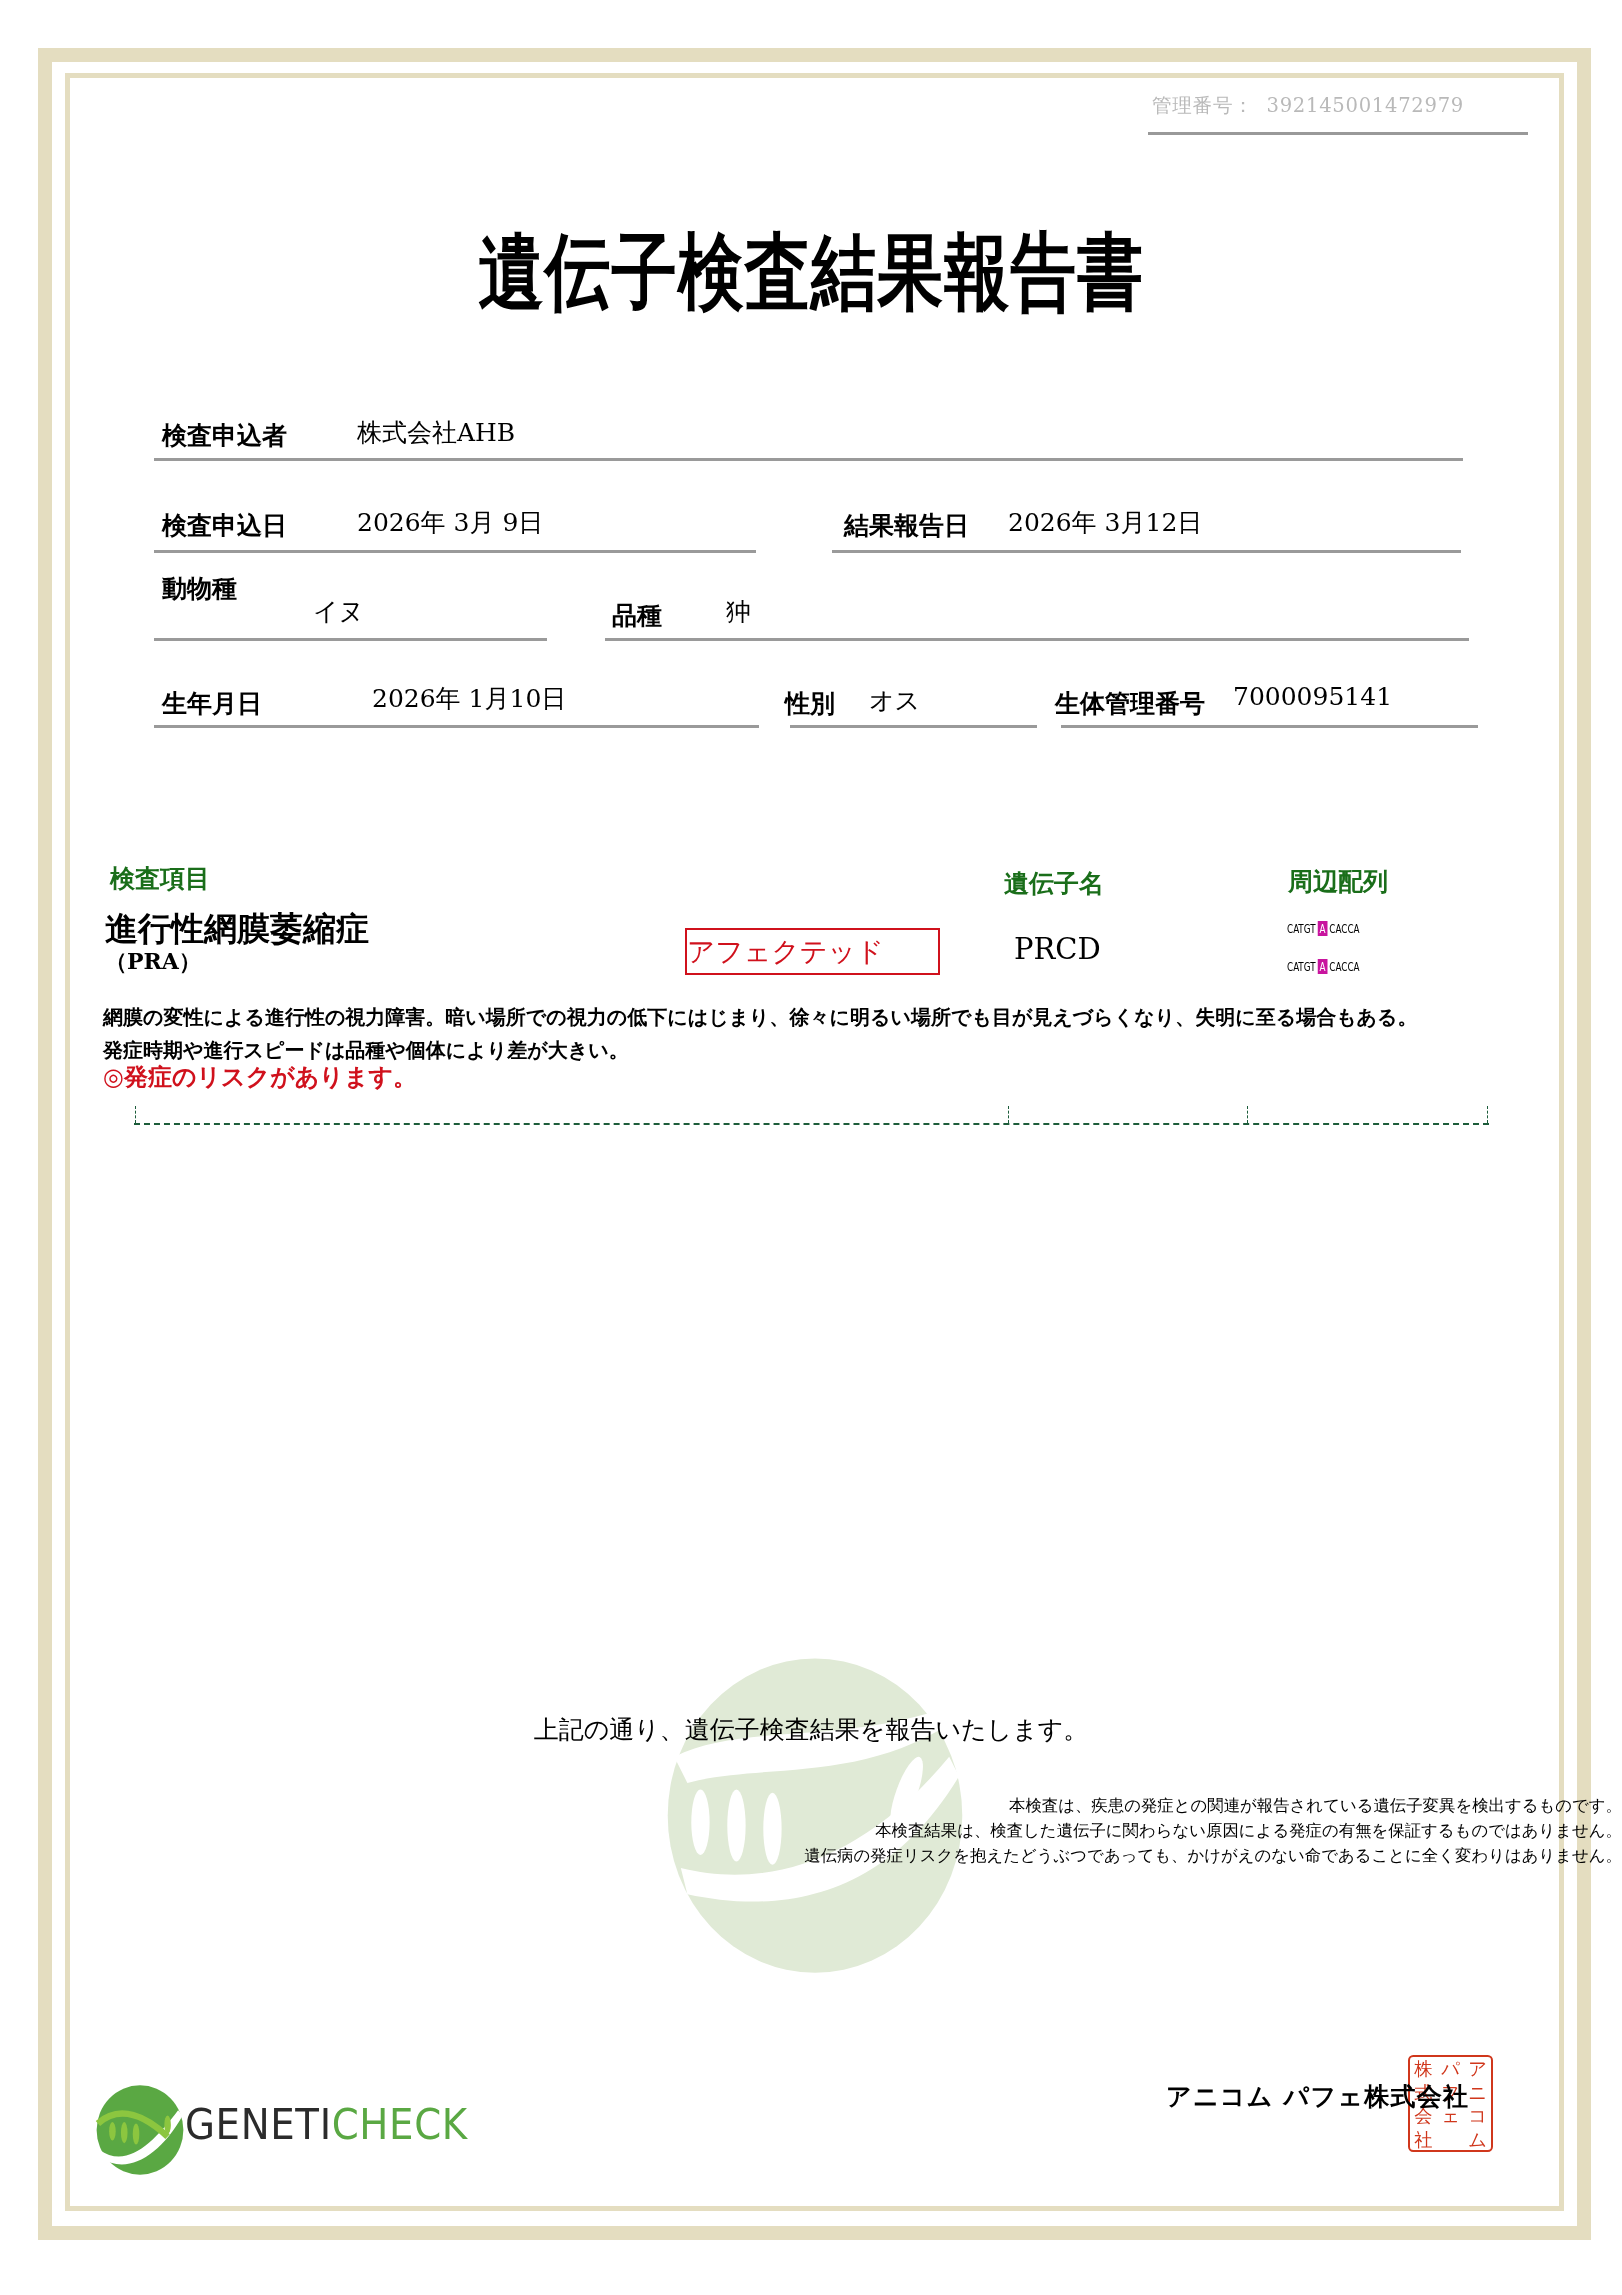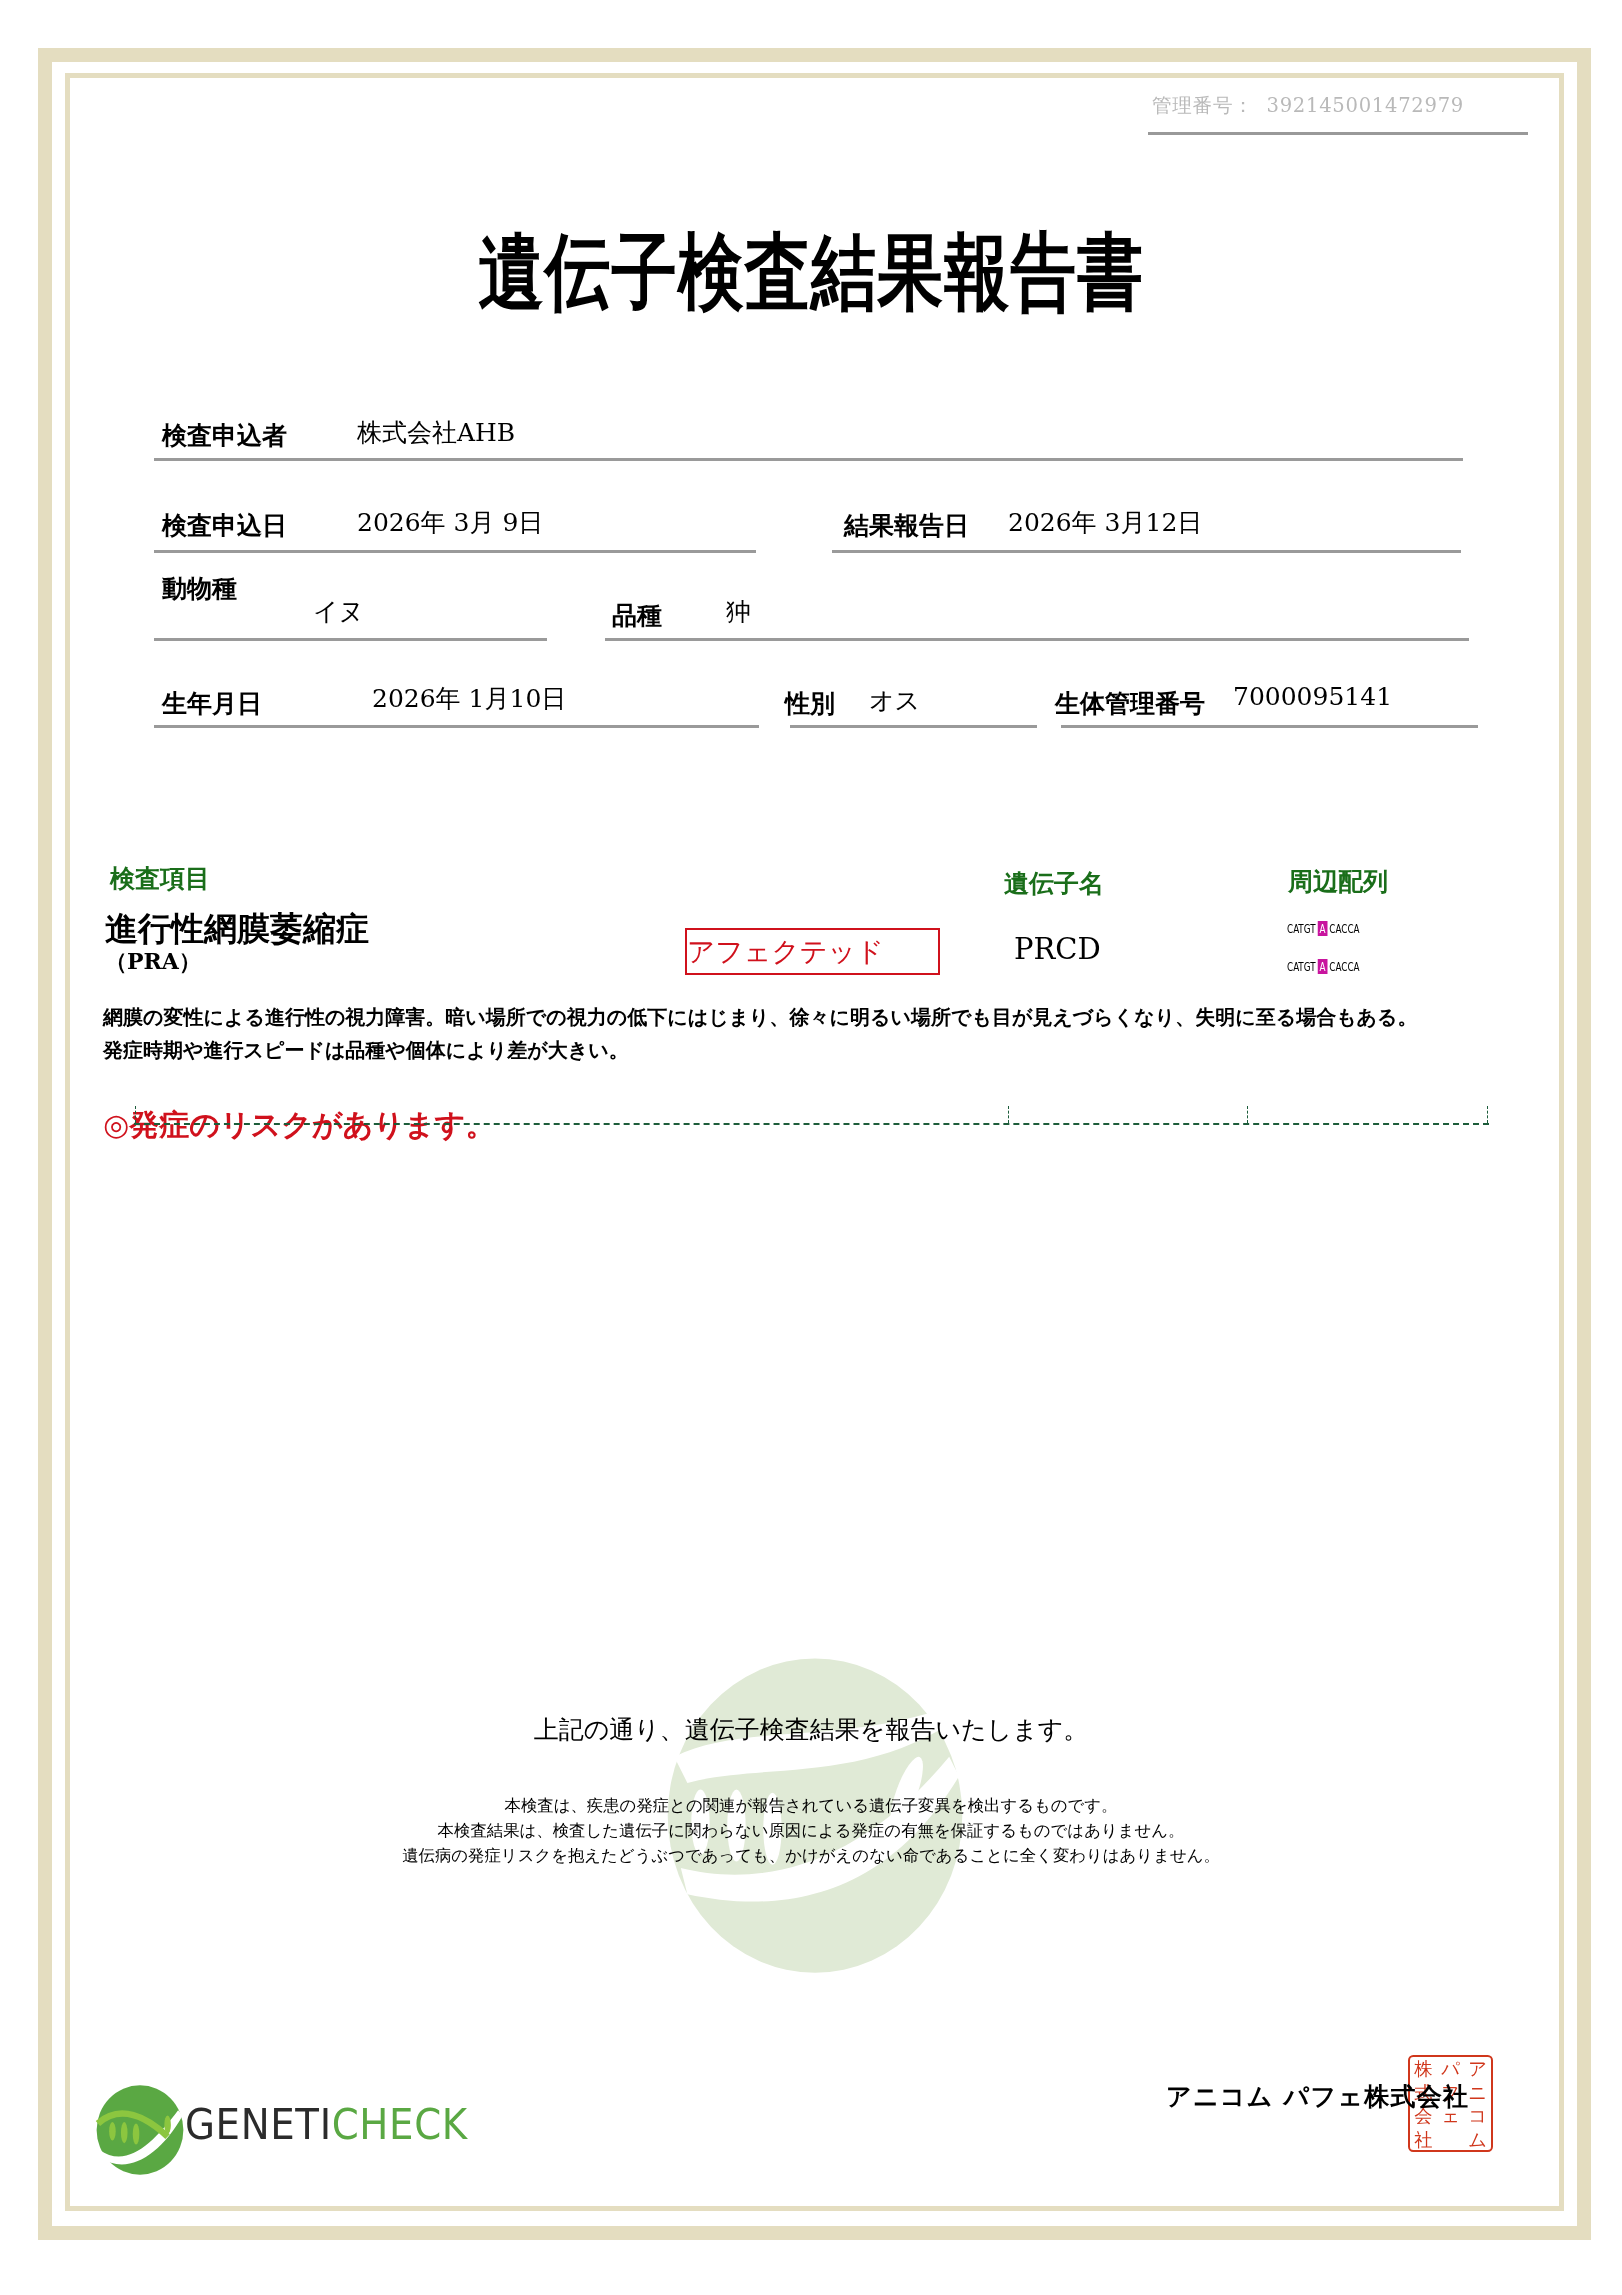--- a/index.html
+++ b/index.html
@@ -45,34 +45,34 @@
       font-family: "DejaVu Sans Condensed", "DejaVu Sans", sans-serif; font-size: 13px; letter-spacing: 0px;
       transform: scaleX(0.75); transform-origin: left center;
     }
     .seq .hl {
       background: #c8149e; color: #c8149e; padding: 0 2.6px; margin: 0 2.6px; position: relative;
     }
     .seq .hl::after {
       content: attr(data-letter); position: absolute; left: 2.6px; top: 0; color: #fff;
     }
     .desc { font-size: 20px; font-weight: bold; }
-    .risk { font-size: 30px; font-weight: bold; color: #d0111c; margin-top: 44px; }
+    .risk { font-size: 24px; font-weight: bold; color: #d0111c; }
     .dash-bottom {
       left: 134px; top: 1123px; width: 1355px; height: 0;
       border-bottom: 2px dashed #1c5c3a;
     }
     .dash-tick { position: absolute; top: 1106px; height: 17px; border-left: 1.3px dashed #1c5c3a; }
 
     .watermark { left: 661px; top: 1652px; width: 308px; height: 324px; }
     .closing {
       left: 0; top: 1713px; width: 1622px; text-align: center;
       font-family: "DejaVu Sans", sans-serif; font-size: 25px;
     }
     .notes {
-      left: 0; top: 1793px; width: 1622px; text-align: center;
+      left: 0; top: 1793px; width: 1622px; text-align: right;
       font-family: "DejaVu Sans", sans-serif; font-size: 16.4px; line-height: 25px;
     }
     .logo { left: 94px; top: 2084px; }
     .logo-text {
       left: 185px; top: 2099px; font-family: "DejaVu Sans", sans-serif;
       font-size: 43px; font-weight: normal; letter-spacing: 0.7px;
       transform: scaleX(0.9); transform-origin: left center;
     }
     .logo-text .dark { color: #2b2b2b; }
     .logo-text .light { color: #5aa843; }

